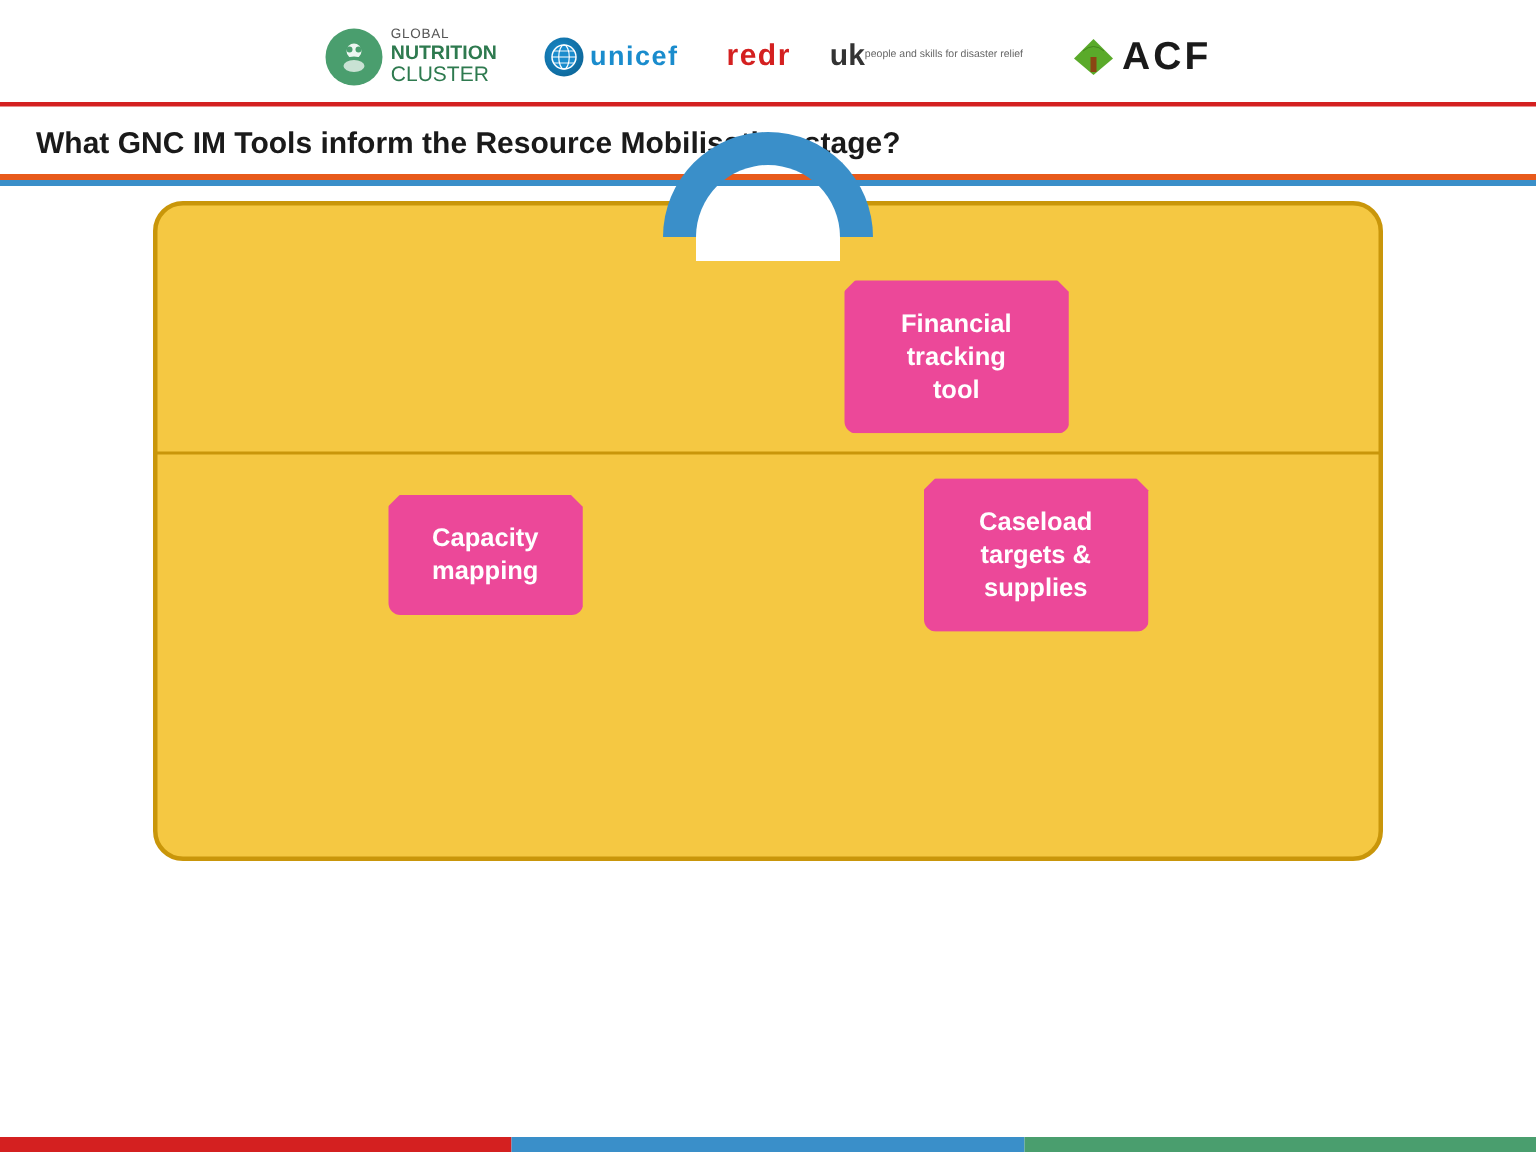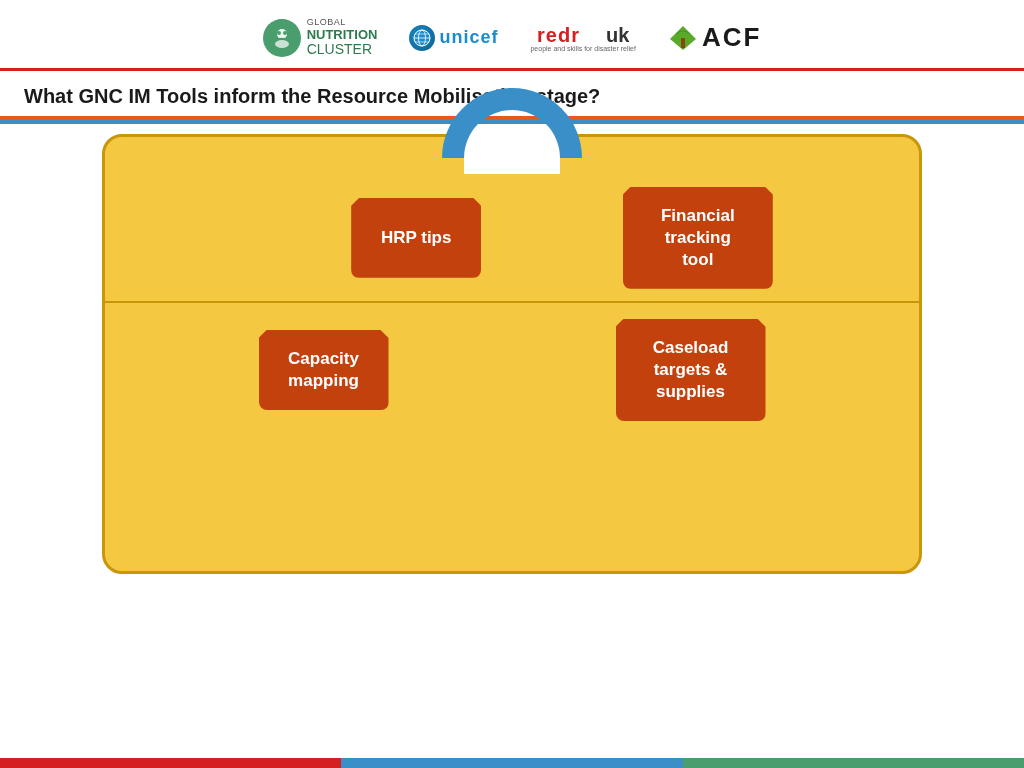--- a/index.html
+++ b/index.html
@@ -204,21 +204,21 @@
       margin-top: 20px;
     }
 
     .tools-row {
       display: flex;
       justify-content: space-around;
       align-items: center;
     }
 
     .tool-card {
-      background: #c2410c;
+      background: #ec4899;
       color: white;
       font-weight: bold;
       font-size: 17px;
       text-align: center;
       padding: 18px 22px;
       border-radius: 8px;
       min-width: 130px;
       min-height: 80px;
       display: flex;
       align-items: center;
@@ -274,21 +274,21 @@
         <ellipse cx="9" cy="9" rx="3.5" ry="8" fill="none" stroke="white" stroke-width="0.8"></ellipse>
         <line x1="1" y1="9" x2="17" y2="9" stroke="white" stroke-width="0.8"></line>
         <line x1="2" y1="5" x2="16" y2="5" stroke="white" stroke-width="0.6"></line>
         <line x1="2" y1="13" x2="16" y2="13" stroke="white" stroke-width="0.6"></line>
       </svg>
     </div>
     <span>unicef</span>
   </div>
 
   <div class="logo-redr">
-    <div style="display:flex;flex-direction:column;align-items:center;">
+    <div style="display:flex;flex-direction:row;align-items:center;">
       <div style="display:flex;align-items:baseline;gap:2px;">
         <span class="redr-text">redr</span>
         <span class="redr-uk">uk</span>
       </div>
       <span class="redr-sub">people and skills for disaster relief</span>
     </div>
   </div>
 
   <div class="logo-acf">
     <div style="display:flex;flex-direction:column;align-items:center;gap:2px;">
@@ -316,23 +316,20 @@
     <div class="briefcase-handle"></div>
 
     <div class="briefcase-body">
 
       <div class="lid-line"></div>
 
       <div class="tools-grid">
 
         <div class="tools-row">
           <div style="width:160px;"></div>
-          <div class="tool-card">
-            <span>HRP tips</span>
-          </div>
           <div style="width:80px;"></div>
           <div class="tool-card wide">
             <span style="white-space:pre-line;">Financial
 tracking
 tool</span>
           </div>
           <div style="width:60px;"></div>
         </div>
 
         <div class="tools-row">

